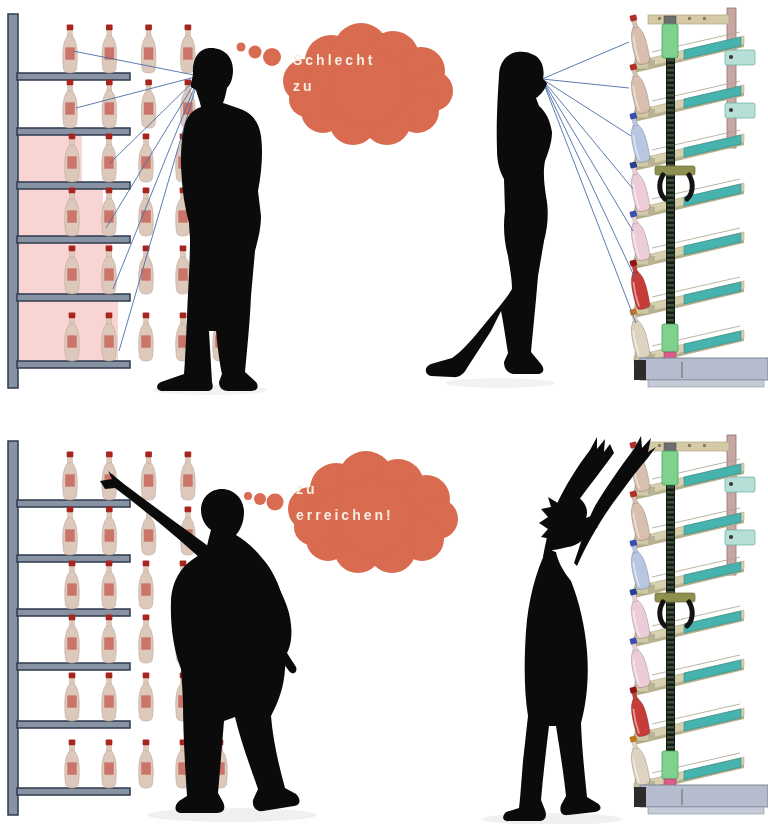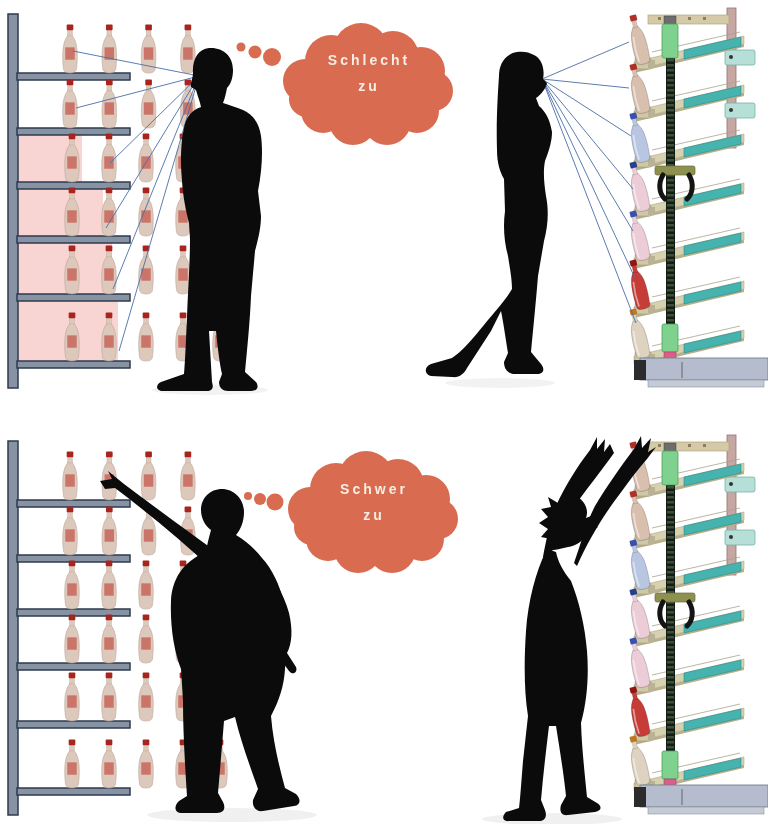--- a/index.html
+++ b/index.html
@@ -1,20 +1,20 @@
 <!DOCTYPE html>
 <html><head>
 <meta charset="utf-8">
 <style>
   html,body{margin:0;padding:0;background:#ffffff;}
   #stage{position:relative;width:768px;height:824px;background:#ffffff;
          font-family:"Liberation Sans",sans-serif;overflow:hidden;}
   #scene{position:absolute;left:0;top:0;}
   .bubble{position:absolute;color:#f6eee3;font-weight:bold;font-size:14px;
-          letter-spacing:3px;text-align:center;line-height:26px;}
+          letter-spacing:3px;line-height:26px;}
 </style>
 </head>
 <body>
 
 <div id="stage">
   <svg id="scene" width="768" height="824" viewBox="0 0 768 824">
 
     <g id="tl-shelf">
         <rect x="18" y="135" width="64" height="47" fill="#f8d4d2"></rect>
         <rect x="18" y="189" width="85" height="47" fill="#f8d4d2"></rect>
@@ -716,16 +716,16 @@
                C621,466 607,486 595,506 C587,521 580,546 574,563
                C575,564 576,565 577,566 Z"></path>
     </g>
     </svg>
 
   <div class="bubble" style="left:293px;top:47px;width:152px;">
     <div>Schlecht</div>
     <div>zu</div>
   </div>
   <div class="bubble" style="left:296px;top:476px;width:156px;">
-    <div>Schwer</div>
     <div>zu</div>
+    <div>erreichen!</div>
   </div>
 </div>
 
 </body></html>

